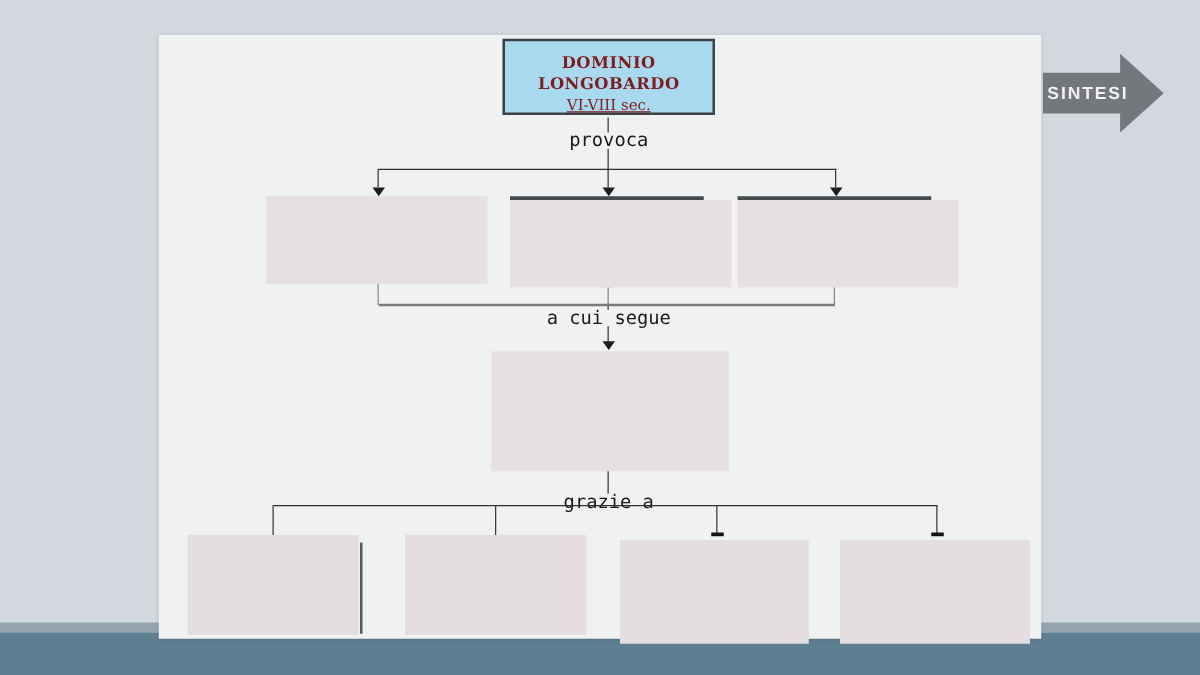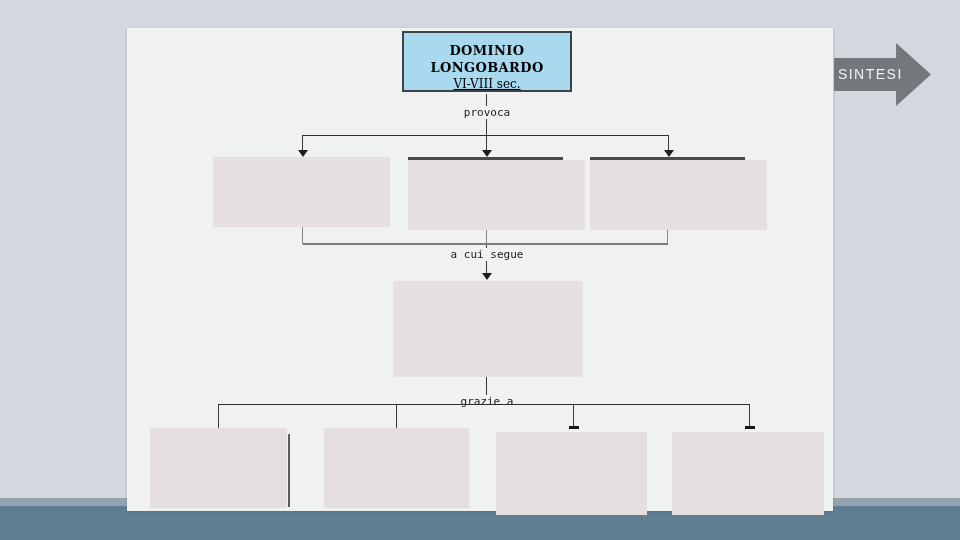--- a/index.html
+++ b/index.html
@@ -10,21 +10,21 @@
   .strip-mid{position:absolute;left:0;top:498px;width:960px;height:8px;background:#93a4b0;}
   .strip-dark{position:absolute;left:0;top:506px;width:960px;height:34px;background:#5e7e91;}
 
   
   .slide{position:absolute;left:127px;top:28px;width:706px;height:483px;background:#f0f2f1;
          box-shadow:0 1px 3px rgba(60,80,100,0.25);}
 
   
   .title-box{position:absolute;left:402px;top:31px;width:170px;height:61px;background:#a9d9ee;
              border:2px solid #3d4248;box-sizing:border-box;text-align:center;
-             font-family:"DejaVu Serif",serif;color:#000000;}
+             font-family:"DejaVu Serif",serif;color:#7f1d1d;}
   .title-box .l1{margin-top:9px;font-size:13px;font-weight:bold;letter-spacing:0.4px;line-height:17px;}
   .title-box .l2{font-size:12px;line-height:16px;text-decoration:underline;}
 
   
   .vline{position:absolute;width:1px;background:#3a3a3a;}
   .hline{position:absolute;height:1px;background:#2f2f2f;}
   .stub{background:#888;}
   .gray2{background:#7a7a7a;height:2px;}
 
   
@@ -33,30 +33,30 @@
   .tbar{position:absolute;width:10px;height:3px;background:#141414;}
 
   
   .pbox{position:absolute;background:#e6e0e2;}
   .pbox-b{background:#e4dee0;}
   .topline{position:absolute;height:3px;background:#46494d;}
   .edge-line{position:absolute;width:2px;background:#5a5a5a;}
 
   
   .clabel{position:absolute;transform:translateX(-50%);background:#f0f2f1;
-          font-family:"DejaVu Sans Mono",monospace;font-size:11px;color:#1a1a1a;
+          font-family:"DejaVu Sans Mono",monospace;font-size:15px;color:#1a1a1a;
           padding:0 4px;white-space:nowrap;line-height:13px;}
 
   
   .nav-arrow{position:absolute;background:#74777c;
              clip-path:polygon(0 24%,64% 24%,64% 0,100% 50%,64% 100%,64% 76%,0 76%);}
   .nav-arrow span{display:block;width:75%;text-align:center;color:#f2f2f2;
                   font-size:14px;letter-spacing:1.5px;}
   .nav-sintesi{left:834px;top:43px;width:97px;height:63px;}
-  .nav-sintesi span{line-height:63px;}
+  .nav-sintesi span{line-height:63px;font-weight:bold;}
   .nav-nodi{left:846px;top:109px;width:100px;height:64px;}
   .nav-nodi span{line-height:64px;}
 </style>
 </head>
 <body>
 
 <div class="stage">
 
   <div class="strip-mid"></div>
   <div class="strip-dark"></div>

